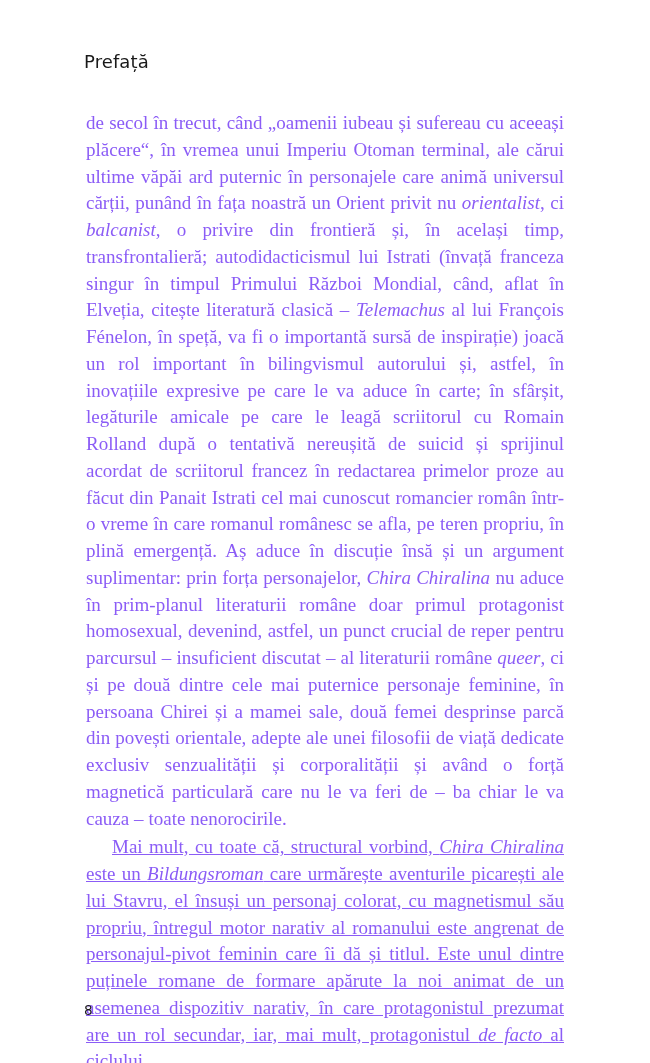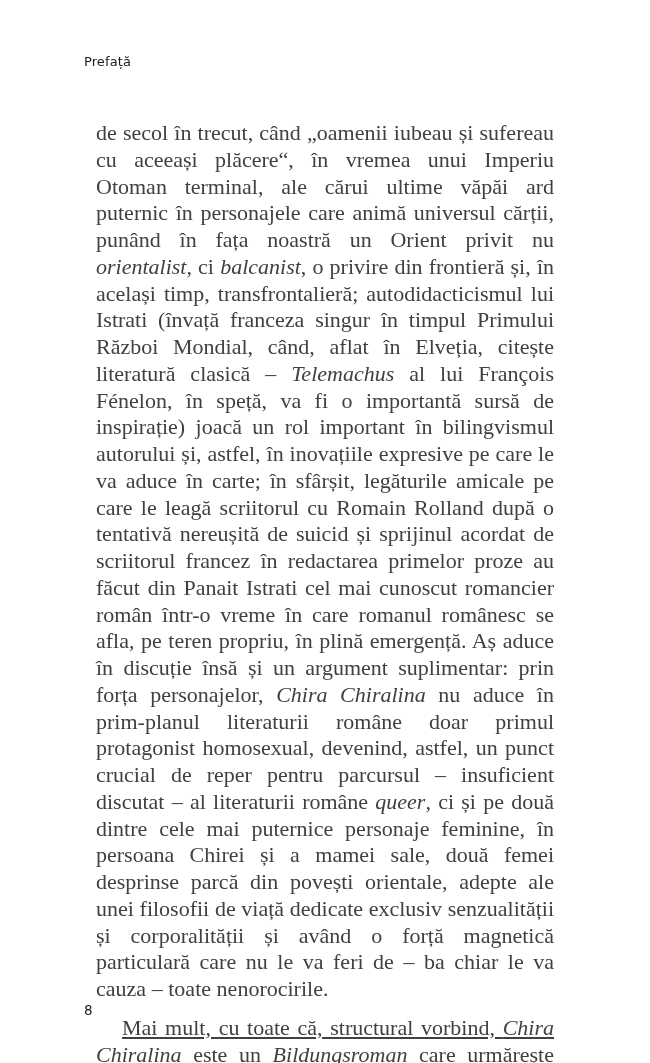--- a/index.html
+++ b/index.html
@@ -17,43 +17,43 @@
     overflow: hidden;
     box-sizing: border-box;
   }
 
   
   .running-head {
     position: absolute;
     left: 84px;
     top: 54px;
     font-family: "DejaVu Sans", sans-serif;
-    font-size: 13px;
+    font-size: 18px;
     line-height: 16px;
     color: #1a1a1a;
     letter-spacing: 0.1px;
     white-space: nowrap;
   }
 
   
   .text-block {
     position: absolute;
     left: 84px;
     top: 108px;
     width: 482px;
   }
 
   .body-par {
     font-family: "Liberation Serif", "DejaVu Serif", serif;
-    font-size: 22px;
+    font-size: 19px;
     line-height: 26.75px;
-    color: #404040;
+    color: #8b5cf6;
     text-align: justify;
     text-justify: inter-word;
-    margin: 12px;
+    margin: 2px;
     hyphens: manual;
     -webkit-hyphens: manual;
     word-spacing: 0.1px;
   }
 
   .body-par.indented {
     text-indent: 26px;
     text-decoration: underline;
   }
 

